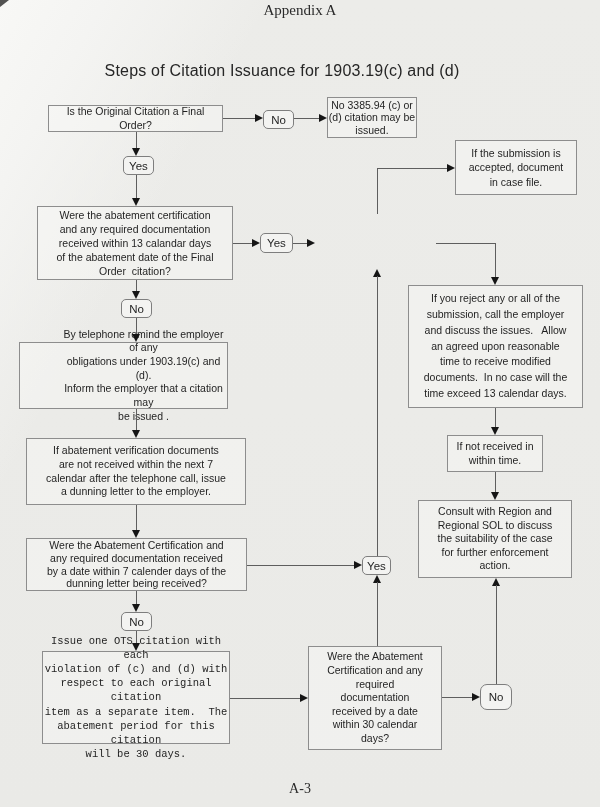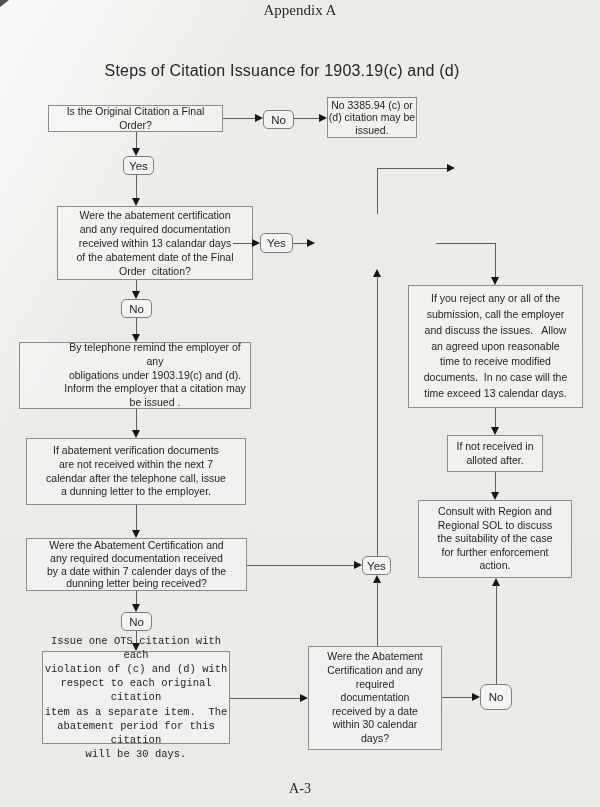--- a/index.html
+++ b/index.html
@@ -63,56 +63,61 @@
     </div>
   <div class="box" style="left:327px;top:97px;width:90px;height:41px;line-height:1.18;">
     <span>No 3385.94 (c) or
 (d) citation may be
 issued.</span>
     </div>
   <div class="pill" style="left:123px;top:156px;width:31px;height:19px;">
     <span>Yes</span>
     </div>
 
-  <div class="box" style="left:37px;top:206px;width:196px;height:74px;line-height:1.35;margin-left:20px;">
+  <div class="box" style="left:37px;top:206px;width:196px;height:74px;line-height:1.35;">
     <span>Were the abatement certification
 and any required documentation
 received within 13 calandar days
 of the abatement date of the Final
 Order  citation?</span>
     </div>
   <div class="pill" style="left:260px;top:233px;width:33px;height:20px;">
     <span>Yes</span>
+    </div>
+  <div class="box" style="left:455px;top:140px;width:122px;height:55px;line-height:1.35;">
+    <span>If the submission is
+accepted, document
+in case file.</span>
     </div>
 
   <div class="box" style="left:408px;top:285px;width:175px;height:123px;line-height:1.5;">
     <span>If you reject any or all of the
 submission, call the employer
 and discuss the issues.   Allow
 an agreed upon reasonable
 time to receive modified
 documents.  In no case will the
 time exceed 13 calendar days.</span>
     </div>
   <div class="box" style="left:447px;top:435px;width:96px;height:37px;line-height:1.3;">
     <span>If not received in
-alloted after.</span>
+within time.</span>
     </div>
   <div class="box" style="left:418px;top:500px;width:154px;height:78px;line-height:1.3;">
     <span>Consult with Region and
 Regional SOL to discuss
 the suitability of the case
 for further enforcement
 action.</span>
     </div>
 
   <div class="pill" style="left:121px;top:299px;width:31px;height:19px;">
     <span>No</span>
     </div>
-  <div class="box" style="left:19px;top:342px;width:232px;height:67px;line-height:1.3;padding-left:40px;">
+  <div class="box" style="left:19px;top:342px;width:209px;height:67px;line-height:1.3;padding-left:40px;">
     <span>By telephone remind the employer of any
 obligations under 1903.19(c) and (d).
 Inform the employer that a citation may
 be issued .</span>
     </div>
   <div class="box" style="left:26px;top:438px;width:220px;height:67px;line-height:1.3;justify-content:flex-end;">
     <span>If abatement verification documents
 are not received within the next 7
 calendar after the telephone call, issue
 a dunning letter to the employer.</span>

